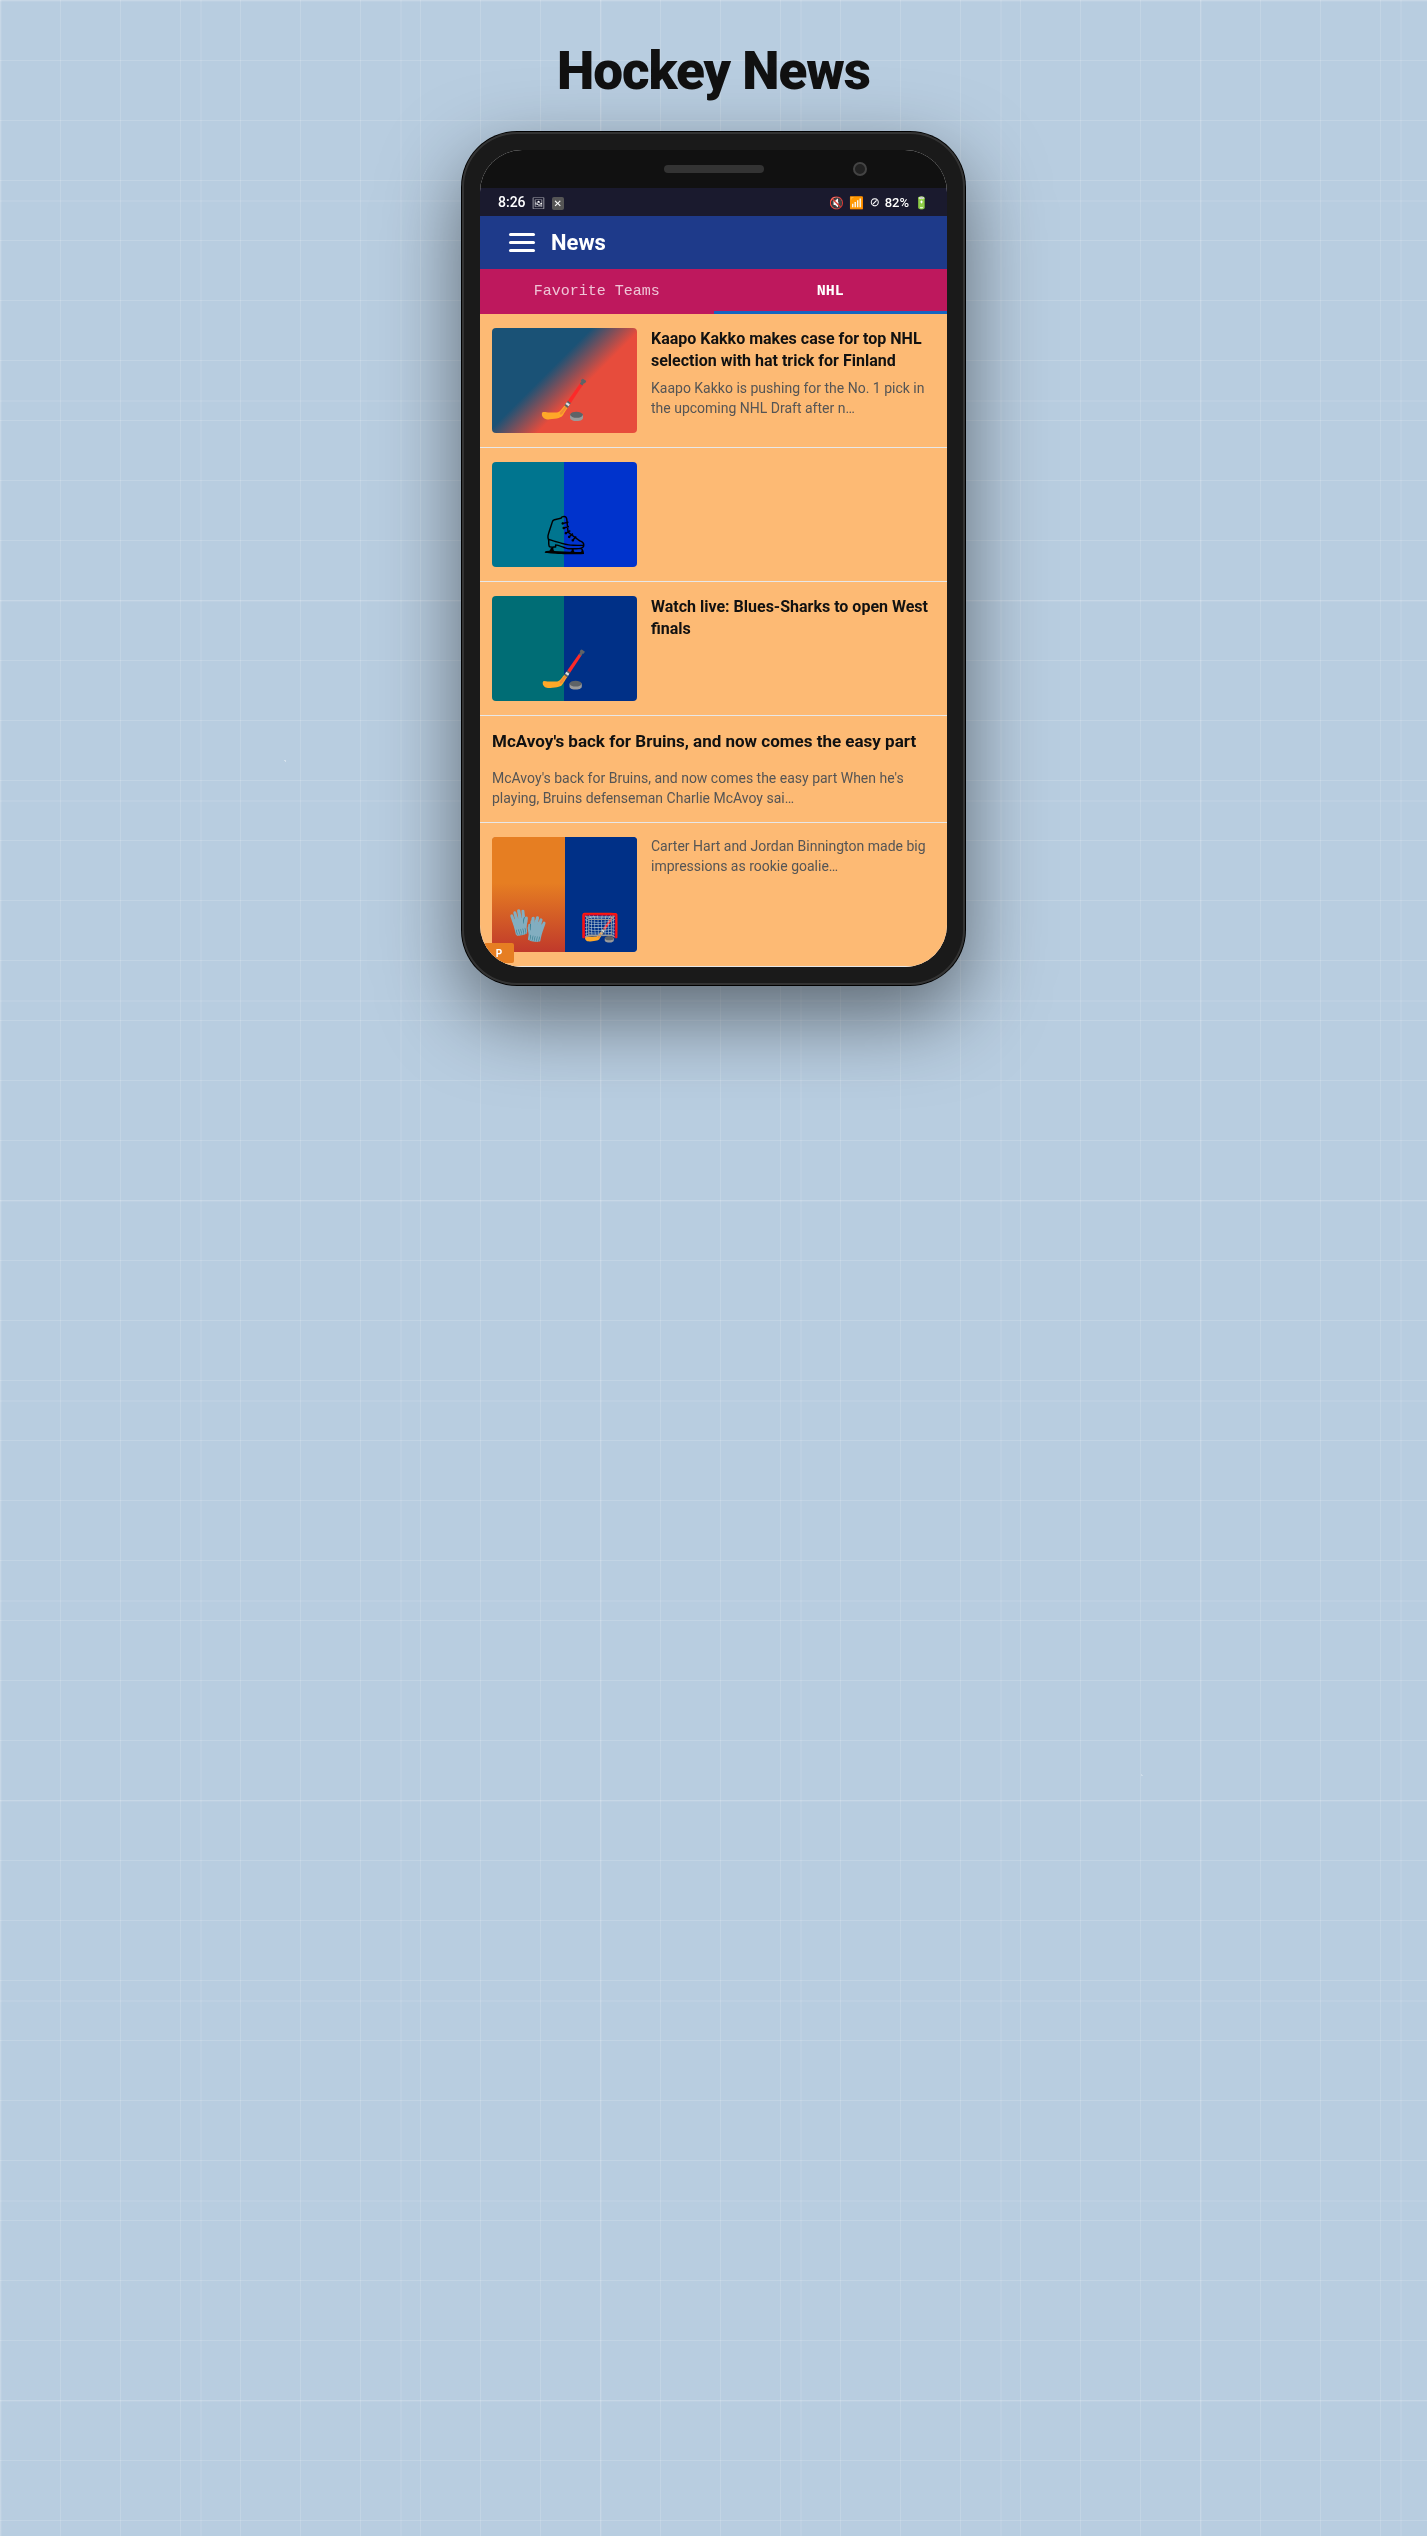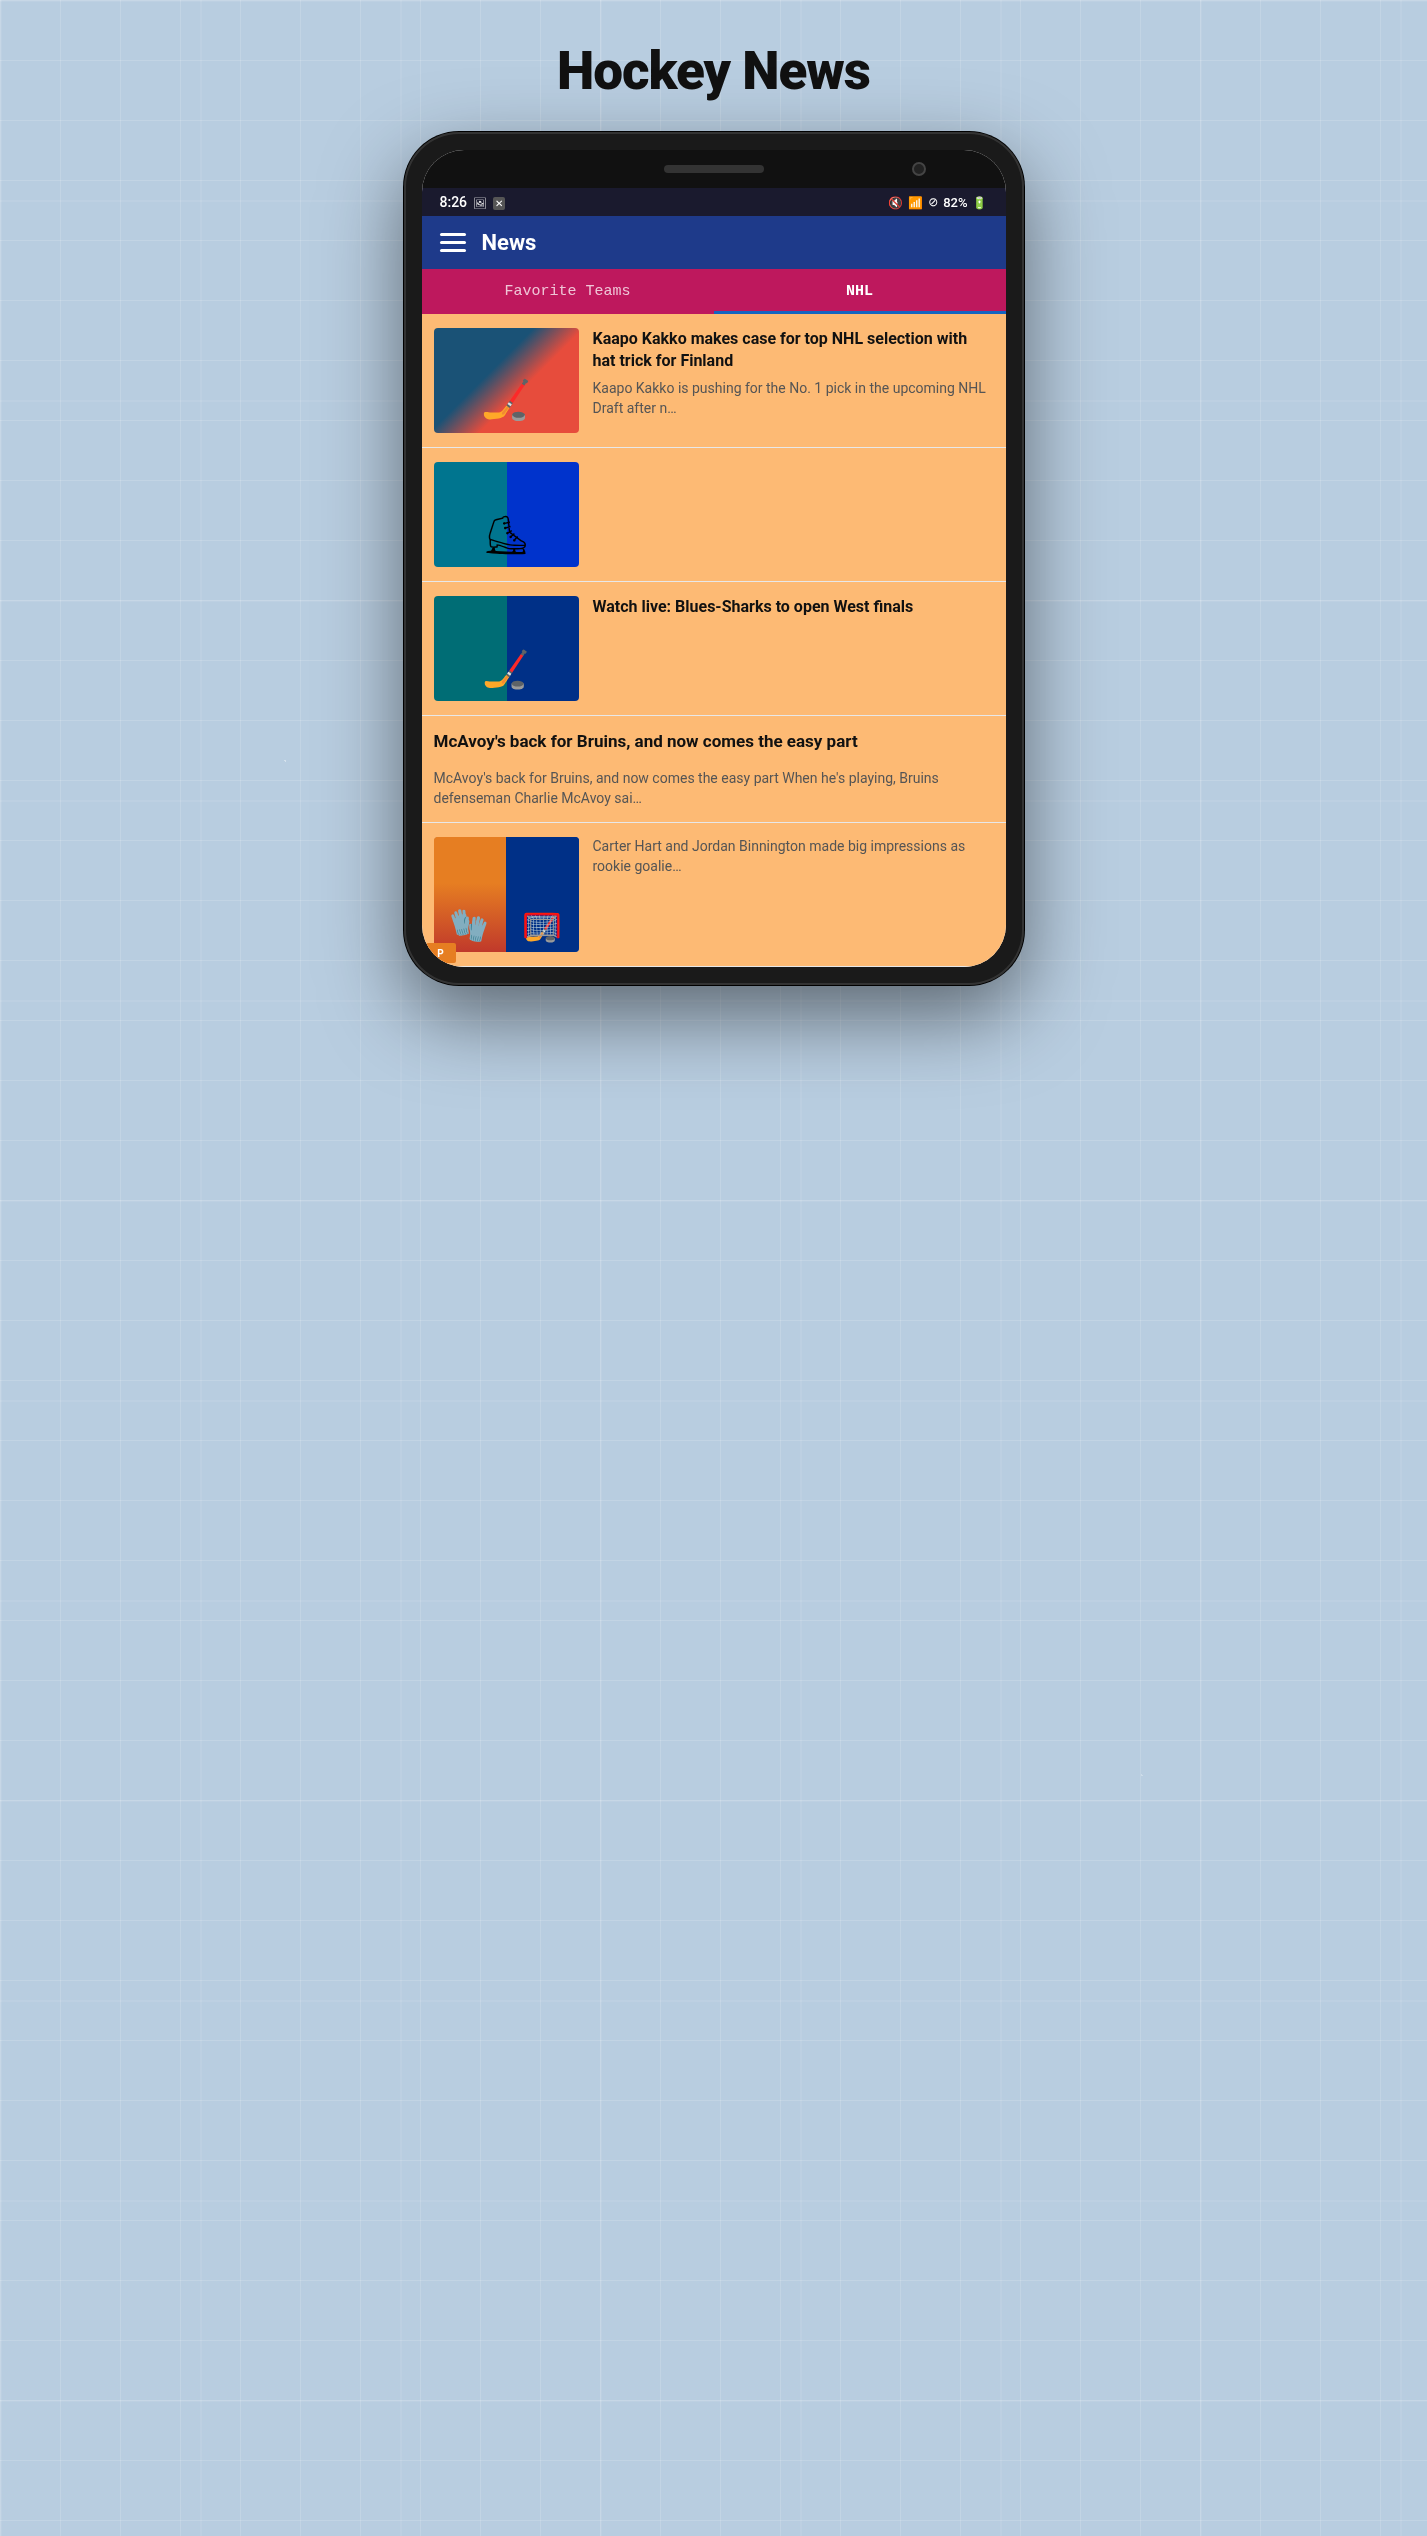--- a/index.html
+++ b/index.html
@@ -40,21 +40,21 @@
       text-align: center;
       padding: 40px 20px 30px;
       position: relative;
       z-index: 1;
       letter-spacing: -1px;
     }
 
     .phone-wrapper {
       position: relative;
       z-index: 1;
-      width: 620px;
+      width: 503px;
       background: #1a1a1a;
       border-radius: 55px;
       padding: 18px;
       box-shadow: 
         0 30px 80px rgba(0,0,0,0.5),
         inset 0 0 0 2px #333,
         0 0 0 1px #000;
       margin-bottom: 40px;
     }
 
@@ -119,21 +119,21 @@
       align-items: center;
       gap: 5px;
       font-size: 13px;
     }
 
     
     .app-header {
       background: #1e3a8a;
       display: flex;
       align-items: center;
-      padding: 14px 18px;
+      padding: 14px 29px;
       gap: 16px;
     }
 
     .hamburger-icon {
       display: flex;
       flex-direction: column;
       gap: 5px;
       cursor: pointer;
     }
 

